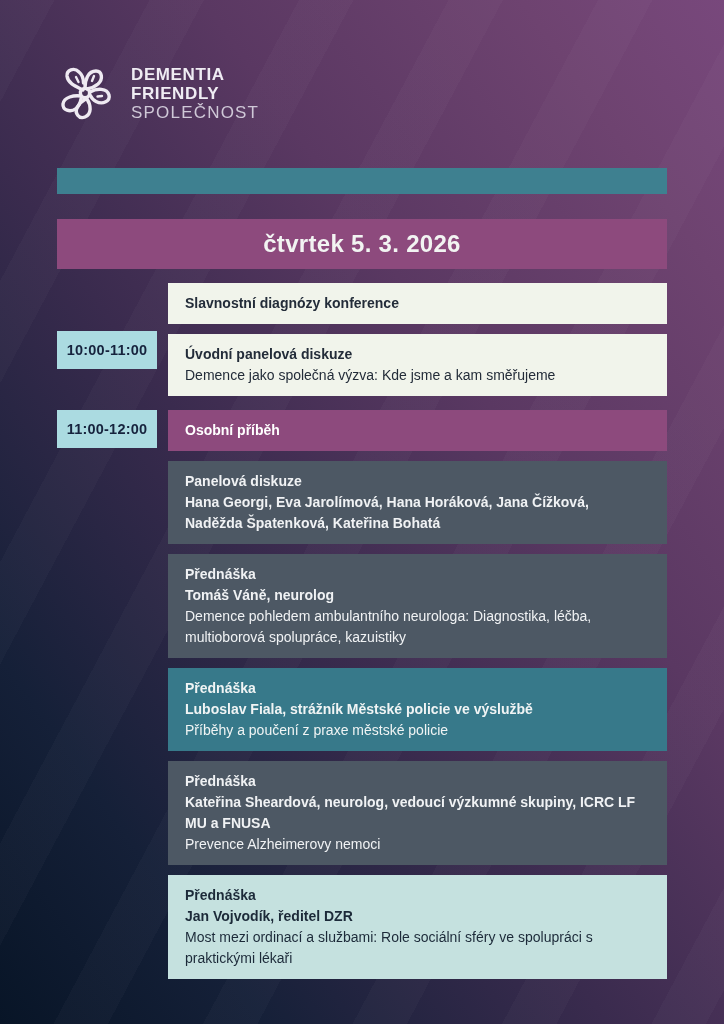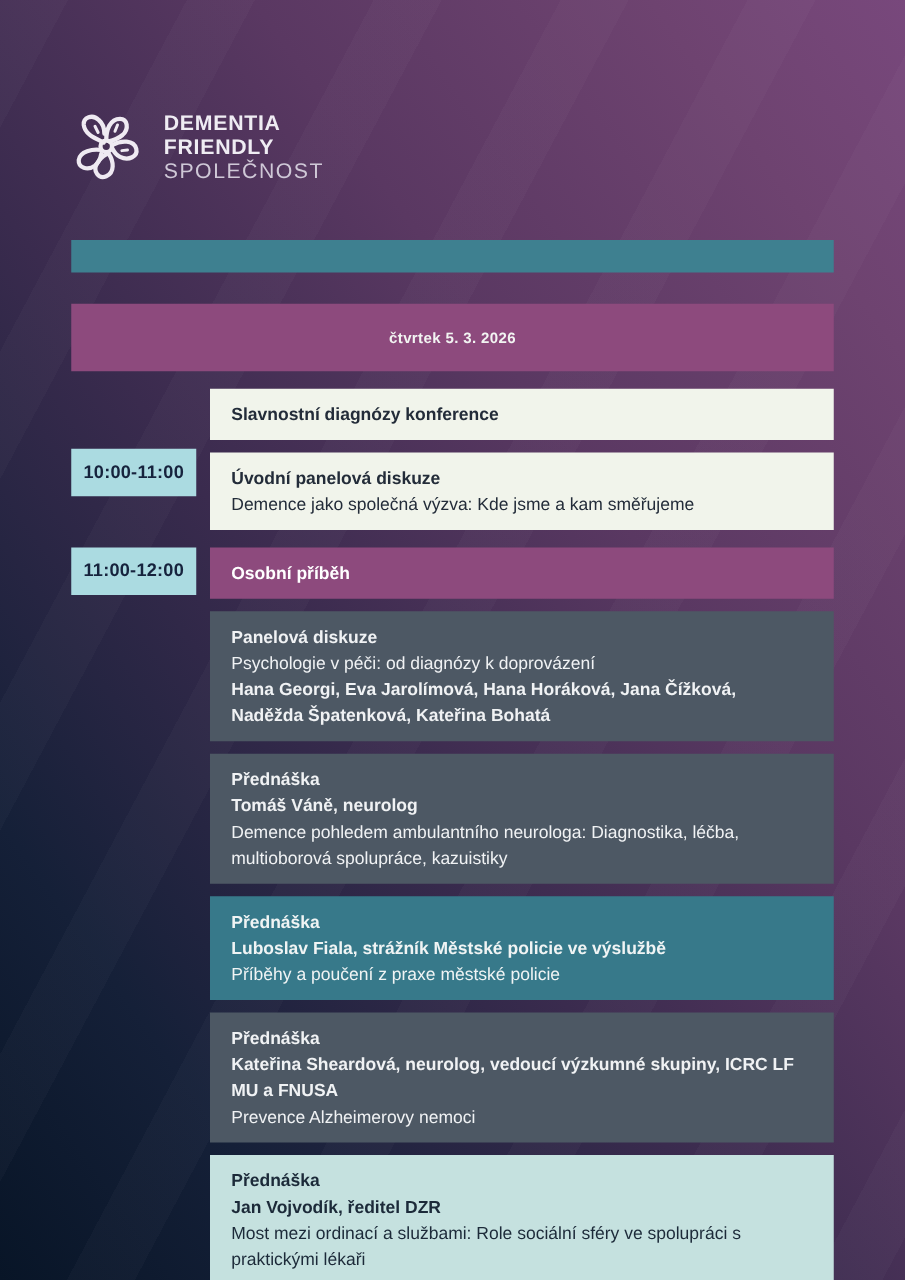--- a/index.html
+++ b/index.html
@@ -14,40 +14,40 @@
       #78487c 0%, #6e4370 14%, #5a3862 36%, #3a2b4e 58%, #152038 82%, #081527 100%);
   }
   .bg-streaks {
     position:absolute; inset:0; pointer-events:none;
     background:repeating-linear-gradient(118deg,
       rgba(255,255,255,0.025) 0 48px, rgba(255,255,255,0) 48px 132px);
   }
   .content { position:relative; }
 
   
-  .logo { display:flex; align-items:center; gap:13px; padding:62px 0 0 54px;margin-top:24px; }
+  .logo { display:flex; align-items:center; gap:13px; padding:62px 0 0 54px; }
   .logo svg { display:block; }
   .logo-text { display:flex; flex-direction:column; }
   .logo-line { font-size:17px; font-weight:700; letter-spacing:0.6px;
     color:#efecf3; line-height:19px; }
   .logo-line.light { font-weight:400; letter-spacing:1.2px; color:#cfc8d7; }
 
   
   .program-header {
     margin:44px 57px 0; text-align:center;
     padding:12px 10px 14px;
   }
   .program-title { font-size:28px; font-weight:700; letter-spacing:1px;
     color:#f2f6f0; line-height:32px; }
   .program-subtitle { font-size:14.5px; color:#eaf1ee; margin-top:5px; line-height:19px; }
 
   
   .day-bar {
-    margin:25px 57px 0; text-align:center; padding:20px 10px;
-    font-size:12px; font-weight:700; color:#f2f4f2; letter-spacing:0.3px;
+    margin:25px 57px 0; text-align:center; padding:11px 10px;
+    font-size:24px; font-weight:700; color:#f2f4f2; letter-spacing:0.3px;
   }
 
   
   .schedule { margin:14px 57px 0; display:flex; flex-direction:column; gap:14px; }
   .group { display:flex; gap:11px; align-items:flex-start; }
   .time-badge {
     flex:0 0 100px; box-sizing:border-box; width:100px;
     text-align:center; padding:11px 0;
     font-size:14.5px; font-weight:700; letter-spacing:0.2px;
   }
@@ -103,21 +103,20 @@
           </div>
         </div>
         <div class="group">
           <div class="time-badge" style="background: rgb(171, 219, 225); color: rgb(22, 35, 61);">11:00-12:00</div>
           <div class="cards">
             <div class="card" style="background: rgb(141, 74, 125); color: rgb(255, 255, 255);">
               <div class="line bold">Osobní příběh</div>
             </div>
             <div class="card" style="background: rgb(77, 88, 100); color: rgb(240, 242, 244);">
               <div class="line bold">Panelová diskuze</div>
-              <div class="line">Psychologie v péči: od diagnózy k doprovázení</div>
               <div class="line bold">Hana Georgi, Eva Jarolímová, Hana Horáková, Jana Čížková,</div>
               <div class="line bold">Naděžda Špatenková, Kateřina Bohatá</div>
             </div>
             <div class="card" style="background: rgb(77, 88, 100); color: rgb(240, 242, 244);">
               <div class="line bold">Přednáška</div>
               <div class="line bold">Tomáš Váně, neurolog</div>
               <div class="line">Demence pohledem ambulantního neurologa: Diagnostika, léčba, multioborová spolupráce, kazuistiky</div>
             </div>
             <div class="card" style="background: rgb(55, 121, 138); color: rgb(240, 244, 244);">
               <div class="line bold">Přednáška</div>

